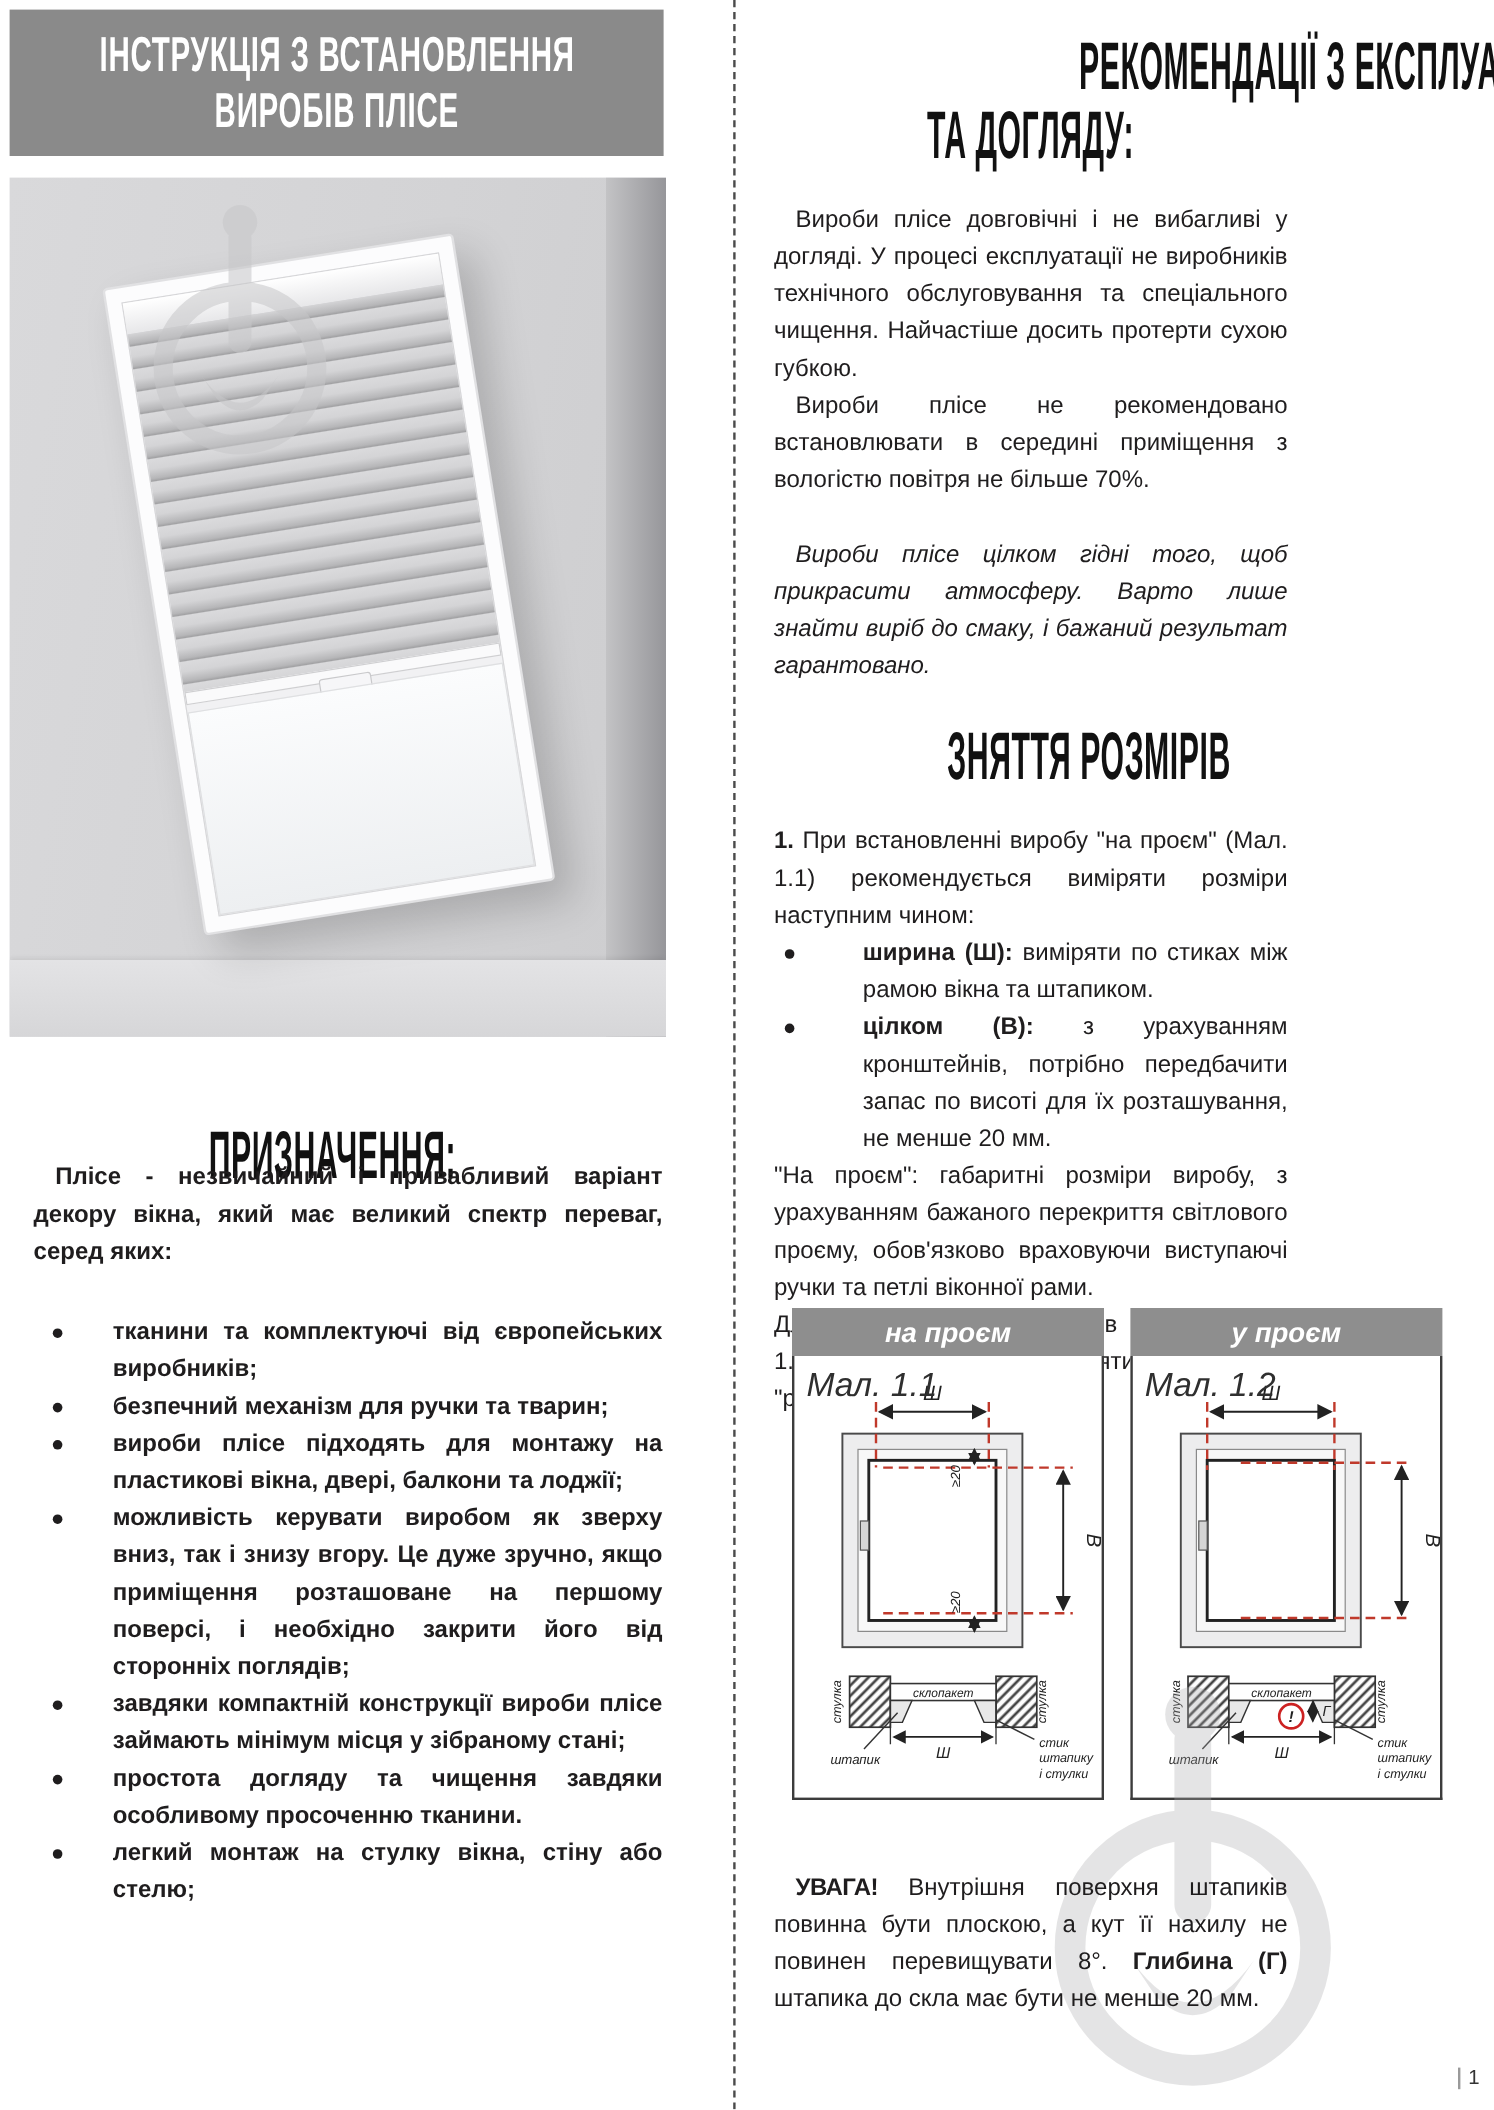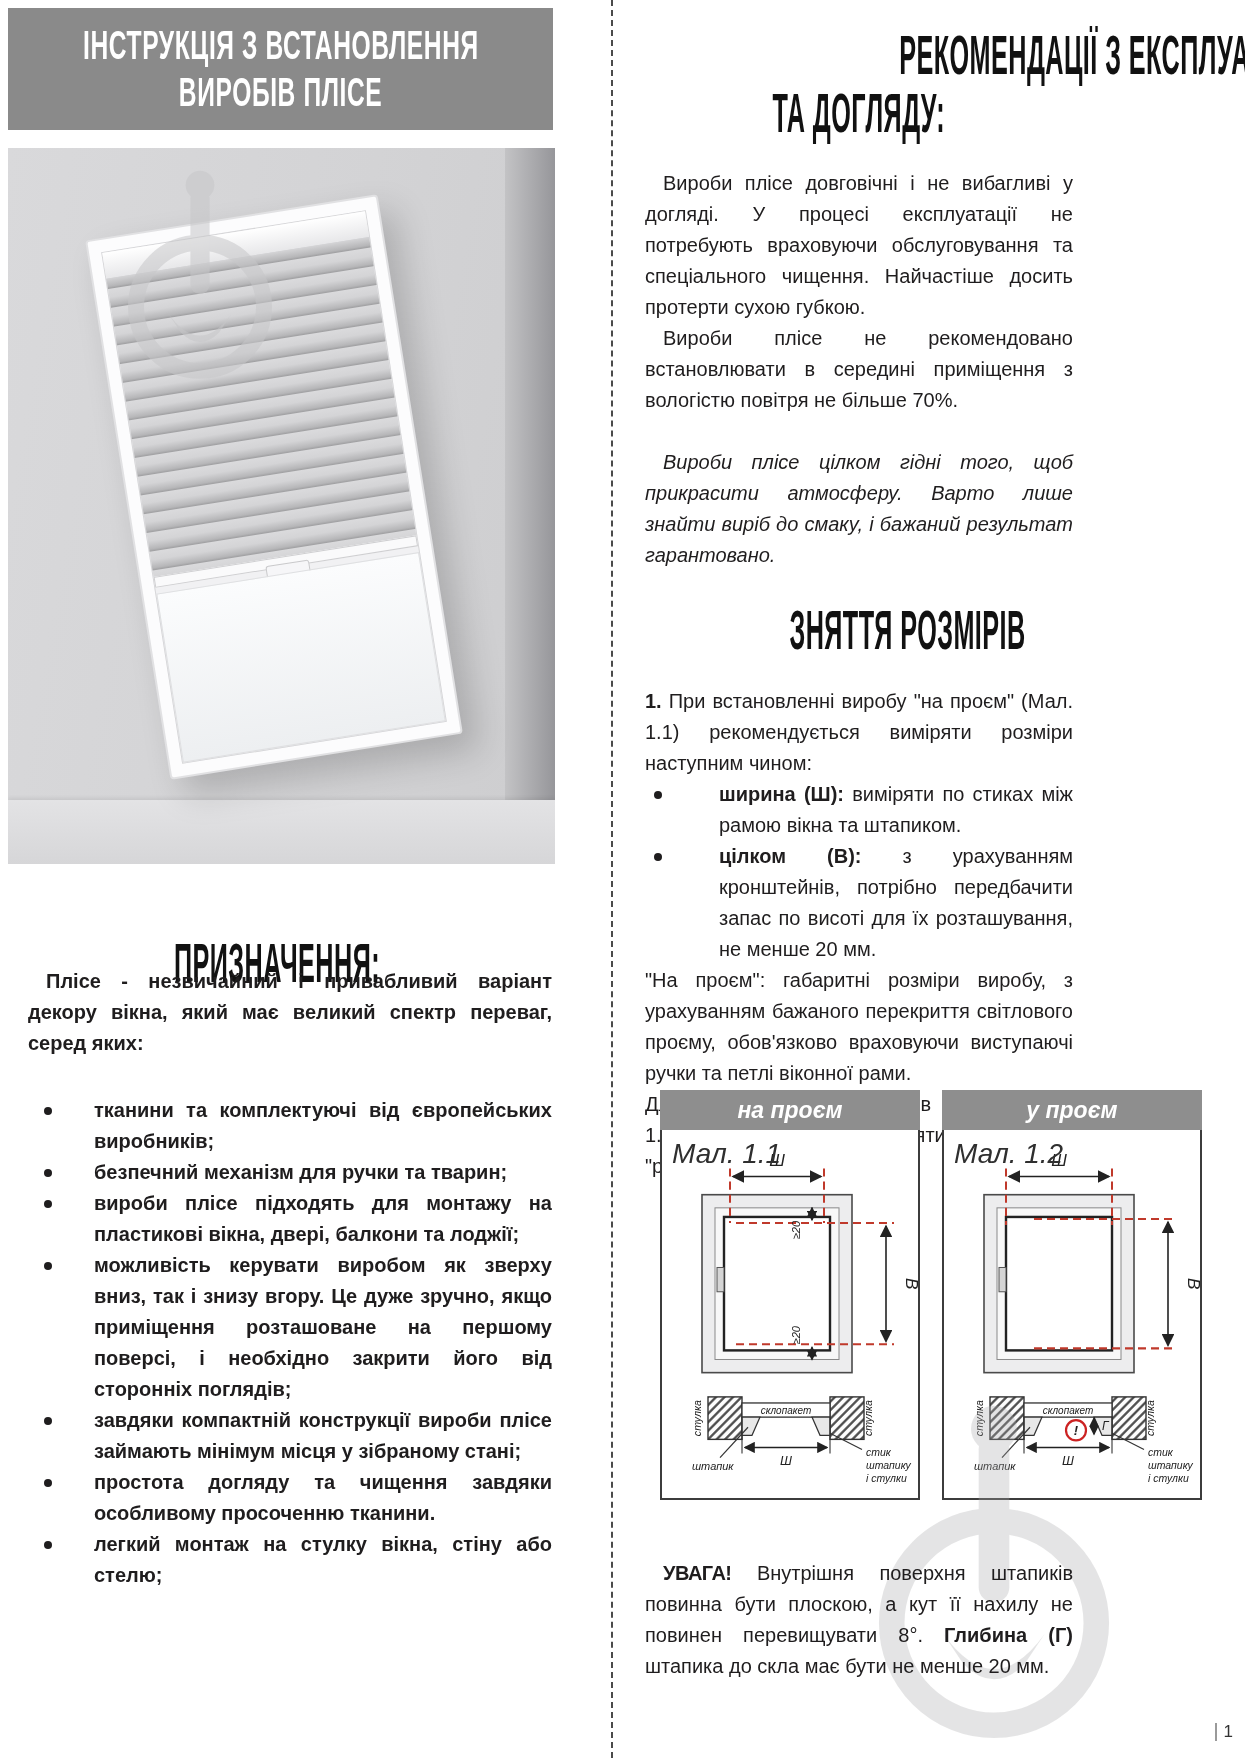--- a/index.html
+++ b/index.html
@@ -121,21 +121,21 @@
       <li><span>простота догляду та чищення завдяки особливому просоченню тканини.</span></li>
       <li><span>легкий монтаж на стулку вікна, стіну або стелю;</span></li>
     </ul>
   </div>
 
   <div class="right-text body">
     <h1 class="h-center">
       <span class="cond" style="font-size:56px">РЕКОМЕНДАЦІЇ З ЕКСПЛУАТАЦІЇ</span><br>
       <span class="cond" style="font-size:56px">ТА ДОГЛЯДУ:</span>
     </h1>
-    <p class="jt ind">Вироби плісе довговічні і не вибагливі у догляді. У процесі експлуатації не потребують враховуючи обслуговування та спеціального чищення. Найчастіше досить протерти сухою губкою.</p>
+    <p class="jt ind">Вироби плісе довговічні і не вибагливі у догляді. У процесі експлуатації не виробників технічного обслуговування та спеціального чищення. Найчастіше досить протерти сухою губкою.</p>
     <p class="jt ind">Вироби плісе не рекомендовано встановлювати в середині приміщення з вологістю повітря не більше 70%.</p>
     <p class="jt ind" style="margin-top:31px;font-style:italic">Вироби плісе цілком гідні того, щоб прикрасити атмосферу. Варто лише знайти виріб до смаку, і бажаний результат гарантовано.</p>
 
     <h2 class="h-center mh">
       <span class="cond" style="font-size:56px">ЗНЯТТЯ РОЗМІРІВ</span>
     </h2>
 
     <p class="jt"><b>1.</b><span> При встановленні виробу "на проєм" (Мал. 1.1) рекомендується виміряти розміри наступним чином:</span></p>
     <ul class="rlist">
       <li><b>ширина (Ш):</b><span> виміряти по стиках між рамою вікна та штапиком.</span></li>

